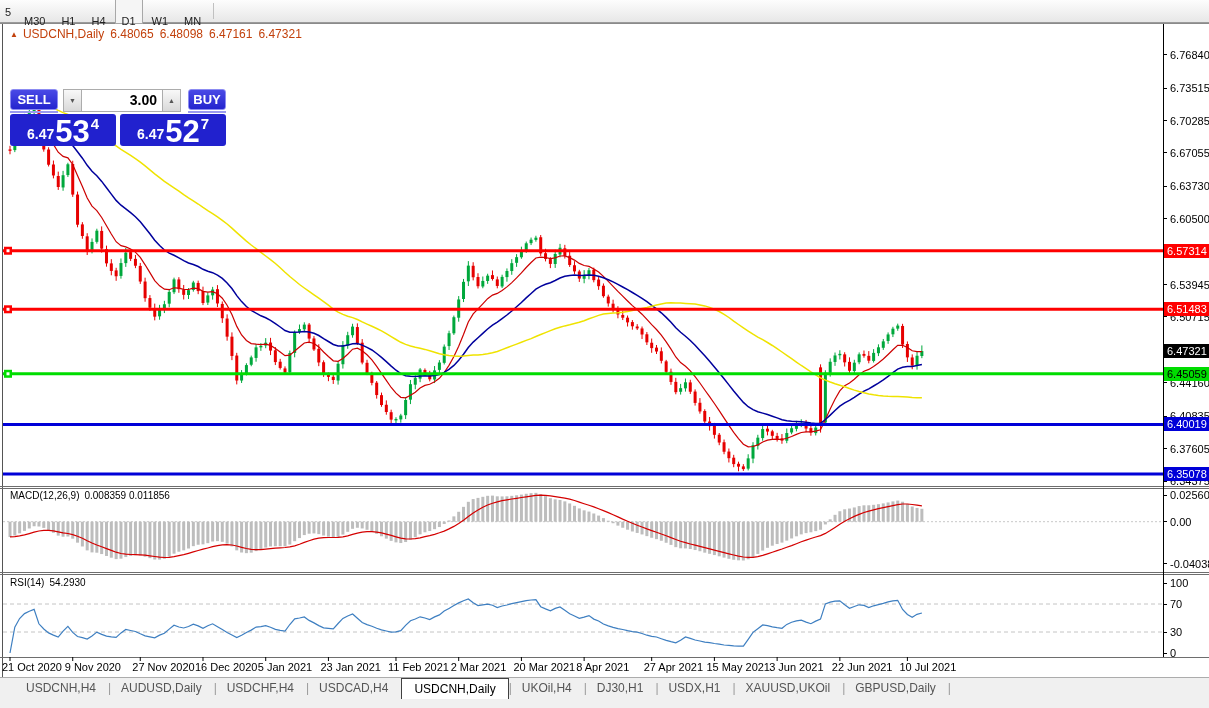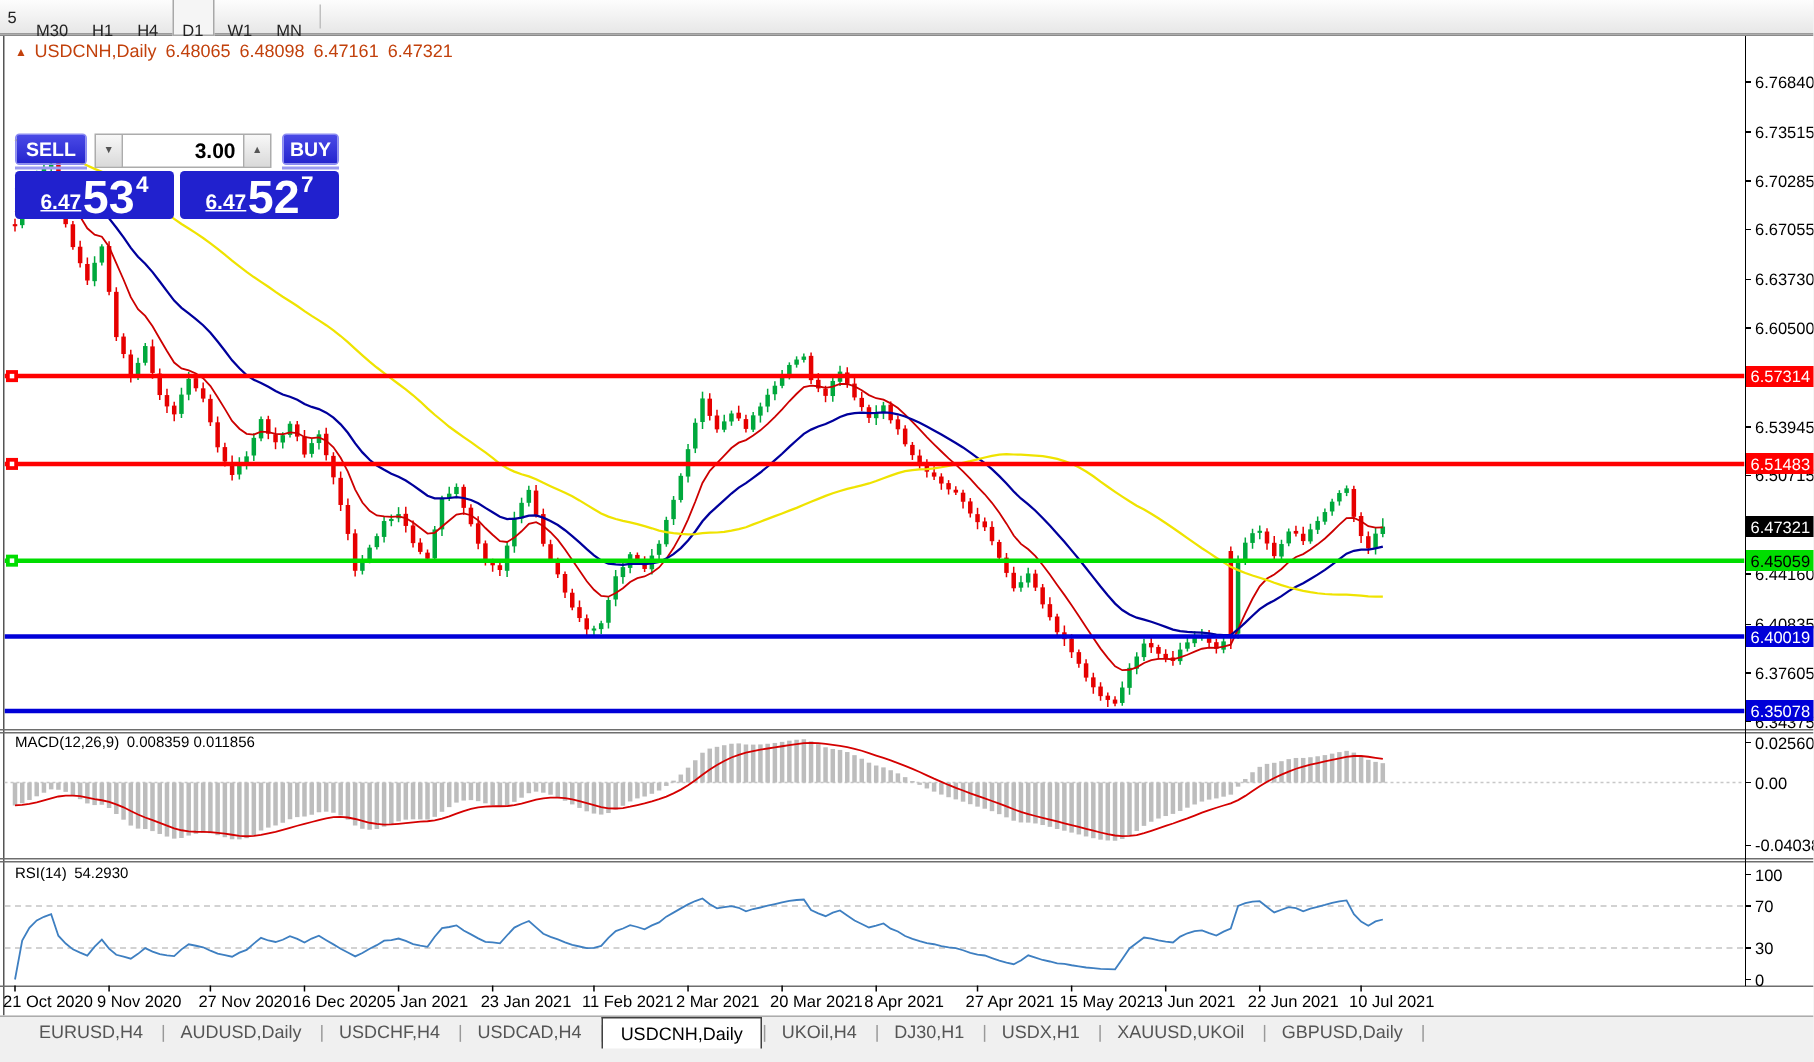--- a/index.html
+++ b/index.html
@@ -33,21 +33,21 @@
   .ul-sell{left:0;width:48px;} .ul-buy{left:178px;width:38px;}
   .spin{position:absolute;left:53px;top:1px;width:118px;height:23px;display:flex;}
   .spbtn{width:19px;height:23px;background:linear-gradient(#F8F8F8,#D9D9D9);
     border:1px solid #ACACAC;box-sizing:border-box;color:#555;font-size:7px;
     text-align:center;line-height:21px;}
   .spfield{flex:1;background:#FFF;border-top:1px solid #ACACAC;border-bottom:1px solid #ACACAC;
     color:#000;font-size:14px;font-weight:bold;text-align:right;line-height:21px;padding-right:5px;}
   .pricebox{position:absolute;top:26px;width:106px;height:32px;border-radius:3px;
     background:#2121CE;color:#FFF;display:flex;align-items:flex-end;justify-content:center;}
   .pb-sell{left:0;} .pb-buy{left:110px;}
-  .pb-small{font-size:14px;margin:0 1px 4px 0;text-decoration:underline;}
+  .pb-small{font-size:14px;margin:0 1px 4px 0;}
   .pb-big{font-size:31px;line-height:29px;}
   .pb-sup{font-size:15px;margin:1px 0 0 1px;align-self:flex-start;}
 
   
   .indlabel{position:absolute;left:10px;z-index:4;font-size:10px;color:#000;white-space:nowrap;}
   #macd-label{top:490px;} #rsi-label{top:577px;}
   .indlabel span.v{margin-left:5px;}
 
   
   .tabbar{position:absolute;left:0;top:677px;width:1209px;height:22px;z-index:5;
@@ -805,21 +805,21 @@
 
   <div class="indlabel" id="macd-label">
     <span>MACD(12,26,9)</span><span class="v">0.008359 0.011856</span>
   </div>
   <div class="indlabel" id="rsi-label">
     <span>RSI(14)</span><span class="v">54.2930</span>
   </div>
 
   <div class="tabbar">
       <div class="pad"></div>
-      <div class="tab">EURUSD,H4</div>
+      <div class="tab">USDCNH,H4</div>
       <div class="tabsep">|</div>
       <div class="tab">AUDUSD,Daily</div>
       <div class="tabsep">|</div>
       <div class="tab">USDCHF,H4</div>
       <div class="tabsep">|</div>
       <div class="tab">USDCAD,H4</div>
       <div class="tabsep">|</div>
       <div class="tab active">USDCNH,Daily</div>
       <div class="tabsep">|</div>
       <div class="tab">UKOil,H4</div>

